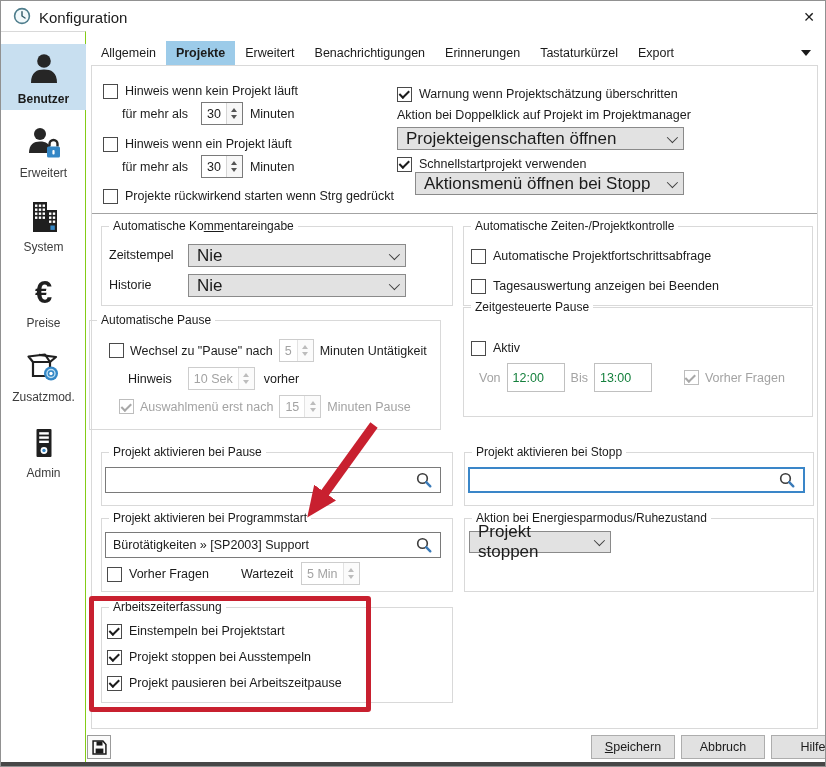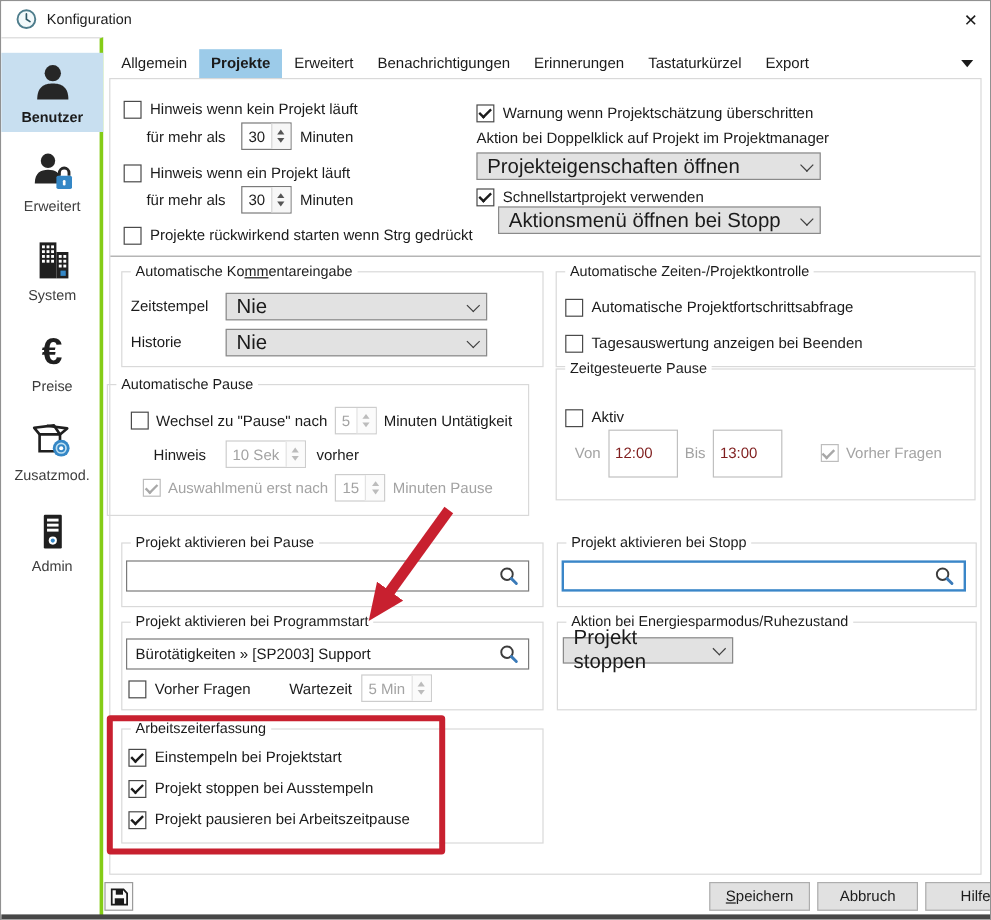--- a/index.html
+++ b/index.html
@@ -1,24 +1,24 @@
 <!DOCTYPE html>
 <html><head>
 <meta charset="utf-8">
 <style>
   html,body{margin:0;padding:0;background:#d7d7d7;font-family:"Liberation Sans",sans-serif;}
   #win{position:relative;width:826px;height:767px;background:#fff;border:1px solid #919191;box-sizing:border-box;overflow:hidden;}
   .gray{color:#a3a3a3;}
   
   #titlebar{position:absolute;left:0;top:0;width:100%;height:30px;background:#fff;}
   #title-icon{position:absolute;left:12px;top:6px;width:18px;height:18px;}
-  #title-text{position:absolute;left:38px;top:8px;font-size:12px;color:#1b1b1b;}
+  #title-text{position:absolute;left:38px;top:8px;font-size:15px;color:#1b1b1b;}
   #close-btn{position:absolute;left:796px;top:5px;width:24px;height:22px;text-align:center;font-size:14px;color:#1b1b1b;line-height:22px;cursor:default;}
   
-  #sidebar{position:absolute;left:0;top:30px;width:85px;height:733px;border-top:1px solid #d9d9d9;border-right:3px solid #84cc16;box-sizing:border-box;background:#fff;}
+  #sidebar{position:absolute;left:0;top:30px;width:85px;height:733px;border-top:1px solid #d9d9d9;border-right:1px solid #84cc16;box-sizing:border-box;background:#fff;}
   .side-item{position:absolute;left:0;width:85px;height:66px;text-align:center;}
   .side-item.selected{background:#c8dff0;}
   .side-item .icon{display:block;margin:7px auto 2px;width:36px;height:36px;}
   .side-item .slabel{font-size:12px;color:#3d3d3d;}
   .side-item.selected .slabel{font-weight:bold;color:#1b1b1b;}
   .euro-glyph{font-size:31px;font-weight:bold;color:#1f1f1f;line-height:36px;display:block;}
   
   #tabs{position:absolute;left:90px;top:40px;height:24px;display:flex;}
   .tab{padding:0 10px;line-height:24px;font-size:12.5px;color:#1b1b1b;}
   .tab.selected{background:#9ccbe9;font-weight:bold;}
@@ -40,21 +40,21 @@
   .tri-dn{width:0;height:0;border-left:3.5px solid transparent;border-right:3.5px solid transparent;border-top:4px solid #555;}
   .spin.disabled{border-color:#cdcdcd;}
   .spin.disabled .val{color:#a3a3a3;}
   .spin.disabled .btns{border-left-color:#e3e3e3;background:#fbfbfb;}
   .spin.disabled .tri-up{border-bottom-color:#bcbcbc;}
   .spin.disabled .tri-dn{border-top-color:#bcbcbc;}
   .combo{position:absolute;display:flex;align-items:center;justify-content:space-between;padding:0 8px;background:#e2e2e2;border:1px solid #8a8a8a;box-sizing:border-box;font-size:17px;color:#1b1b1b;height:23px;}
   .chev{width:7px;height:7px;border-right:1.5px solid #3f3f3f;border-bottom:1.5px solid #3f3f3f;transform:rotate(45deg) translateY(-2px);flex:0 0 auto;}
   .search{position:absolute;display:flex;align-items:center;justify-content:space-between;padding:0 7px;background:#fff;border:1px solid #7a7a7a;box-sizing:border-box;height:26px;font-size:12.5px;color:#1b1b1b;}
   .search.focus{border:2px solid #3a86c8;}
-  .tinput{position:absolute;display:flex;align-items:center;padding:0 5px;background:#fff;border:1px solid #c0c0c0;box-sizing:border-box;height:40px;font-size:12.5px;color:#7f1d1d;}
+  .tinput{position:absolute;display:flex;align-items:center;padding:0 5px;background:#fff;border:1px solid #c0c0c0;box-sizing:border-box;height:29px;font-size:12.5px;color:#15803d;}
   .group{position:absolute;border:1px solid #d9d9d9;box-sizing:border-box;}
   .gtitle{position:absolute;top:-8px;left:7px;background:#fff;padding:0 4px;font-size:12px;color:#1b1b1b;white-space:nowrap;}
   .glabel{position:absolute;font-size:12.5px;white-space:nowrap;color:#1b1b1b;}
   .ul{text-decoration:underline;}
   
   #red-rect{position:absolute;left:88px;top:595px;width:272px;height:106px;border:5px solid #c8202f;border-radius:3px;z-index:30;}
   #red-arrow{position:absolute;left:293px;top:410px;z-index:31;}
   
   .btn{position:absolute;height:24px;background:#e1e1e1;border:1px solid #adadad;font-size:12.5px;color:#1b1b1b;display:flex;align-items:center;justify-content:center;box-sizing:border-box;margin-left:42px;}
   #save-icon-btn{position:absolute;left:86px;top:734px;width:24px;height:24px;border:1px solid #9b9b9b;background:#fafafa;display:flex;align-items:center;justify-content:center;box-sizing:border-box;}

